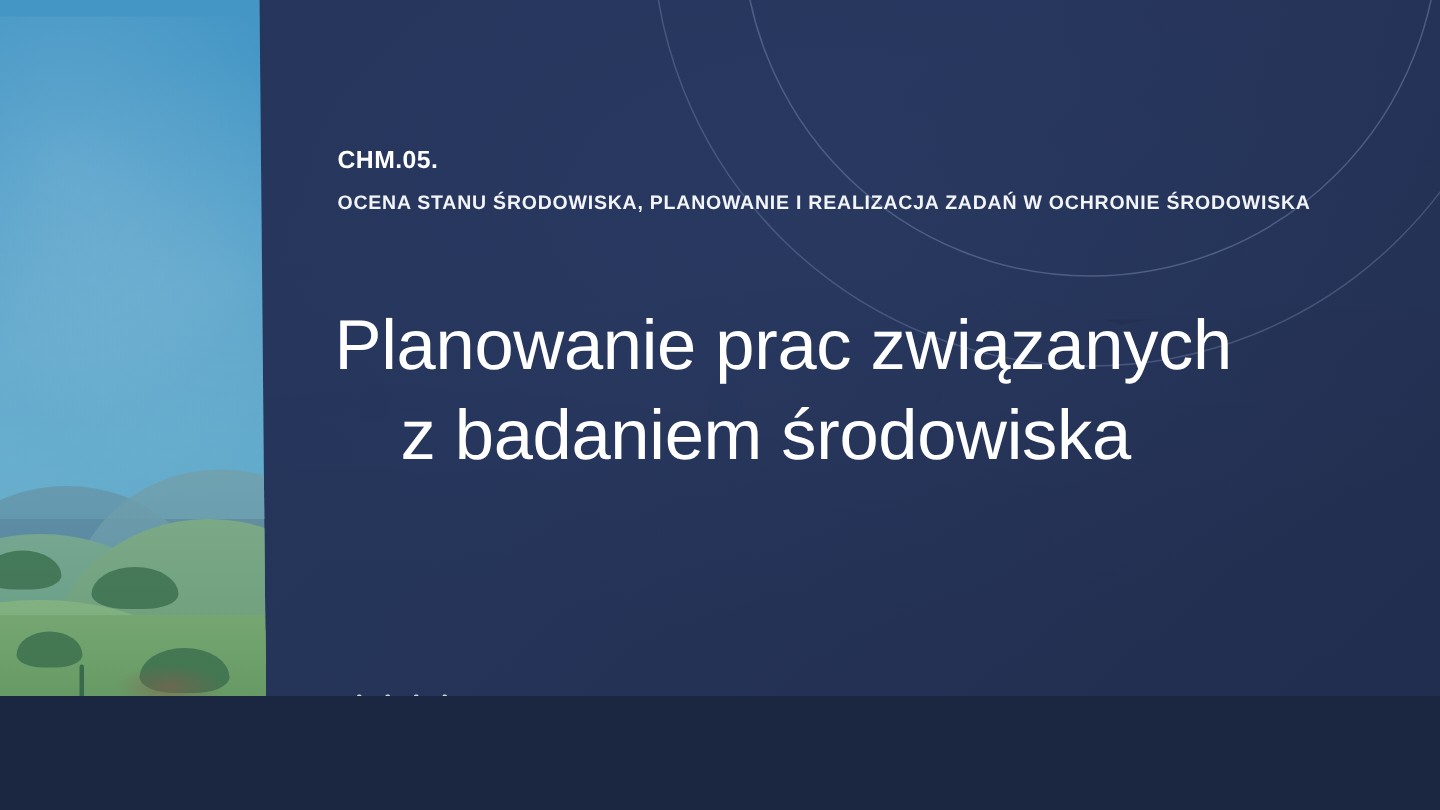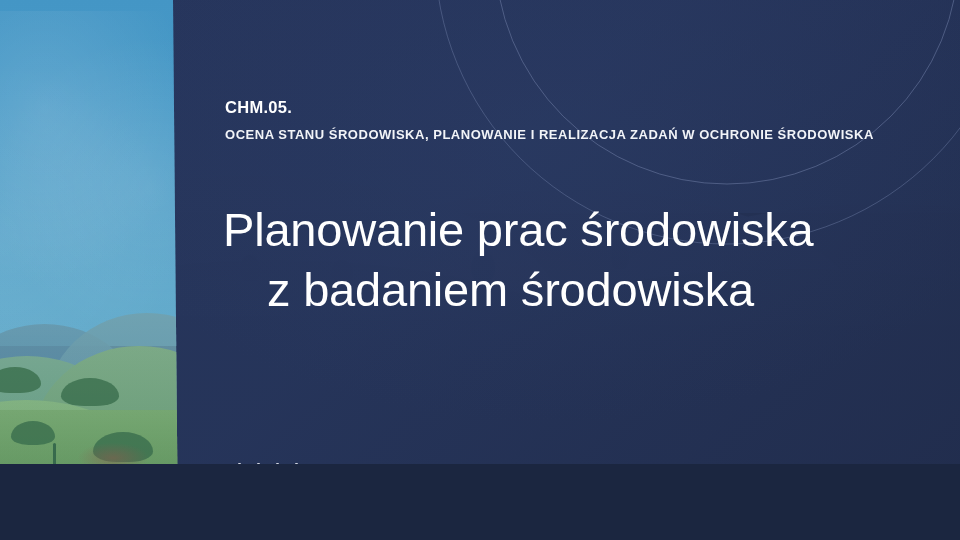--- a/index.html
+++ b/index.html
@@ -294,21 +294,21 @@
     <div class="soil" style="left:44%; top:82%; width:70px; height:30px;"></div>
     <div class="soil" style="left:6%; top:92%; width:60px; height:26px;"></div>
     <div class="path" style="left:16%; top:88%; width:9px; height:52px; transform:rotate(9deg);"></div>
     <div class="strip-tint"></div>
   </div>
 
   <div class="content">
     <div class="eyebrow-code">CHM.05.</div>
     <div class="eyebrow-sub">OCENA STANU ŚRODOWISKA, PLANOWANIE I REALIZACJA ZADAŃ W OCHRONIE ŚRODOWISKA</div>
     <div class="headline">
-      <span class="l1">Planowanie prac środowiska</span>
+      <span class="l1">Planowanie prac związanych</span>
       <span class="l2">z badaniem środowiska</span>
     </div>
   </div>
 
   <div class="dot-grid">
     <i></i>
       <i></i>
       <i></i>
       <i></i>
     <i></i>

